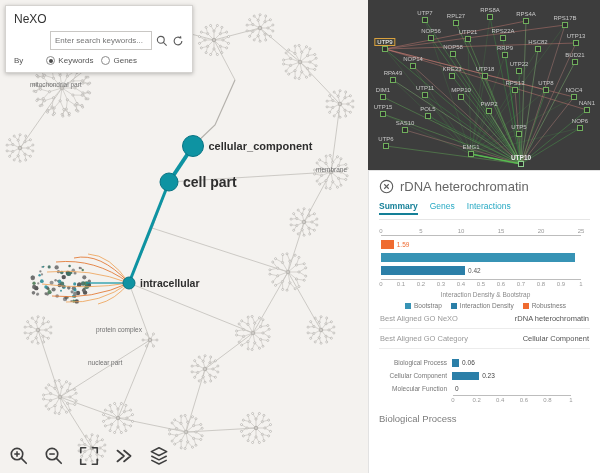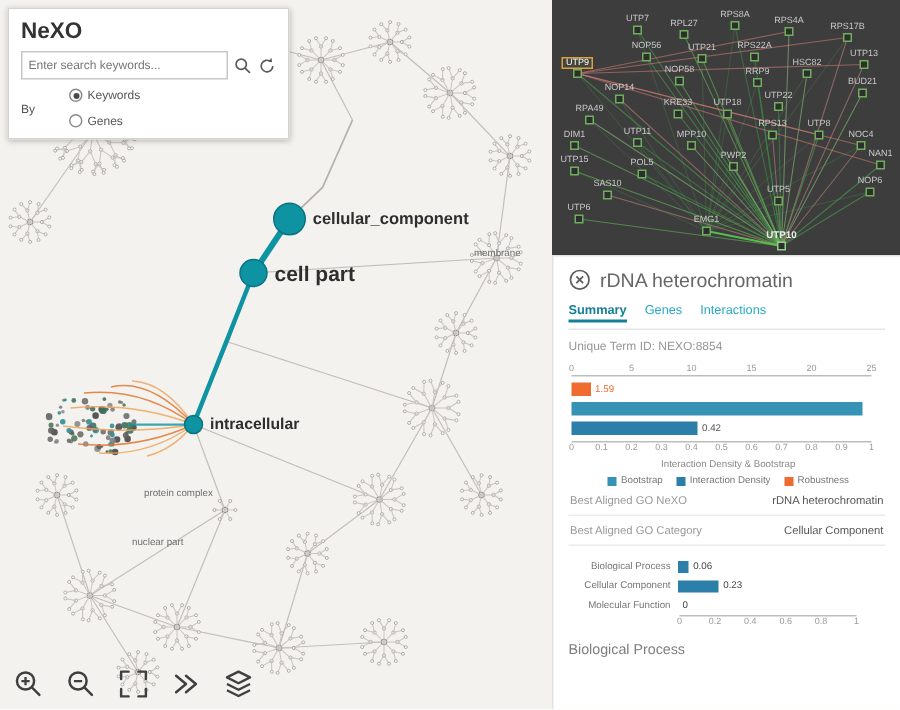--- a/index.html
+++ b/index.html
@@ -8,24 +8,24 @@
 
   
   .left-panel{position:absolute;left:0;top:0;width:368px;height:473px;background:#f4f2ef;overflow:hidden;}
   #tree-svg{position:absolute;left:0;top:0;}
   .major-label{position:absolute;color:#2e2e2e;font-weight:700;transform:translateY(-50%);white-space:nowrap;}
   .minor-label{position:absolute;color:#6f6f6f;font-size:6.5px;transform:translateY(-50%);white-space:nowrap;}
 
   
   .search-card{position:absolute;left:5px;top:5px;width:170px;background:#fff;border:1px solid #d5d3d0;
                box-shadow:0 1px 4px rgba(0,0,0,.25);padding:6px 8px 7px 8px;z-index:5;}
-  .search-title{font-size:15px;font-weight:bold;color:#333;margin-bottom:5px;}
+  .search-title{font-size:12px;font-weight:normal;color:#333;margin-bottom:5px;}
   .search-row{display:flex;align-items:center;gap:4px;}
   .search-input{flex:1;min-width:0;height:15px;border:1px solid #c9c7c4;font-size:8px;padding:1px 4px;color:#444;
-                font-family:"Liberation Sans",sans-serif;}
+                font-family:"Liberation Sans",sans-serif;margin-left:36px;}
   .search-row svg{flex:0 0 auto;}
   .radio-row{display:flex;align-items:center;gap:23px;margin-top:6px;font-size:8px;color:#555;}
   .radio-opt{display:flex;align-items:center;gap:3px;cursor:pointer;}
   .radio-circle{width:7px;height:7px;border:1px solid #8c8c8c;border-radius:50%;display:inline-block;position:relative;background:#fff;}
   .radio-opt.selected .radio-circle::after{content:"";position:absolute;left:1.5px;top:1.5px;width:4px;height:4px;border-radius:50%;background:#4a4a4a;}
 
   
   .view-toolbar{position:absolute;left:8px;bottom:6px;display:flex;gap:13px;z-index:5;}
   .tool-btn{background:transparent;border:none;padding:0;cursor:pointer;line-height:0;}
 
@@ -1292,21 +1292,21 @@
           <circle cx="5.6" cy="5.6" r="4" fill="none" stroke="#5a5a5a" stroke-width="1.3"></circle>
           <line x1="8.6" y1="8.6" x2="12.4" y2="12.4" stroke="#5a5a5a" stroke-width="1.3"></line>
         </svg>
         <svg width="12" height="12" viewBox="0 0 14 14">
           <path d="M11.5,7a4.5,4.5 0 1 1 -1.6,-3.4" fill="none" stroke="#5a5a5a" stroke-width="1.3"></path>
           <path d="M10.5,0.8 l0.5,3.2 -3.2,-0.5 z" fill="#5a5a5a"></path>
         </svg>
       </div>
       <div class="radio-row">
         <span>By</span>
-        <span id="radio-opts" style="display:flex;gap:8px;flex-direction:column;">
+        <span id="radio-opts" style="display:flex;gap:8px;">
             <span class="radio-opt selected">
               <span class="radio-circle"></span>
               <span>Keywords</span>
             </span>
             <span class="radio-opt">
               <span class="radio-circle"></span>
               <span>Genes</span>
             </span>
           </span>
       </div>
@@ -1493,21 +1493,20 @@
       </svg>
       <span class="d-title">rDNA heterochromatin</span>
     </div>
 
     <div class="tabs">
       <span class="tab active">Summary</span>
       <span class="tab">Genes</span>
       <span class="tab">Interactions</span>
     </div>
 
-    <div class="term-id">Unique Term ID: NEXO:8854</div>
 
     <div class="chart" id="rchart">
       <div class="axis-top" id="r-top-axis" style="width: 200px;">
           <span style="left: 0px;">0</span>
           <span style="left: 40px;">5</span>
           <span style="left: 80px;">10</span>
           <span style="left: 120px;">15</span>
           <span style="left: 160px;">20</span>
           <span style="left: 200px;">25</span>
         </div>

